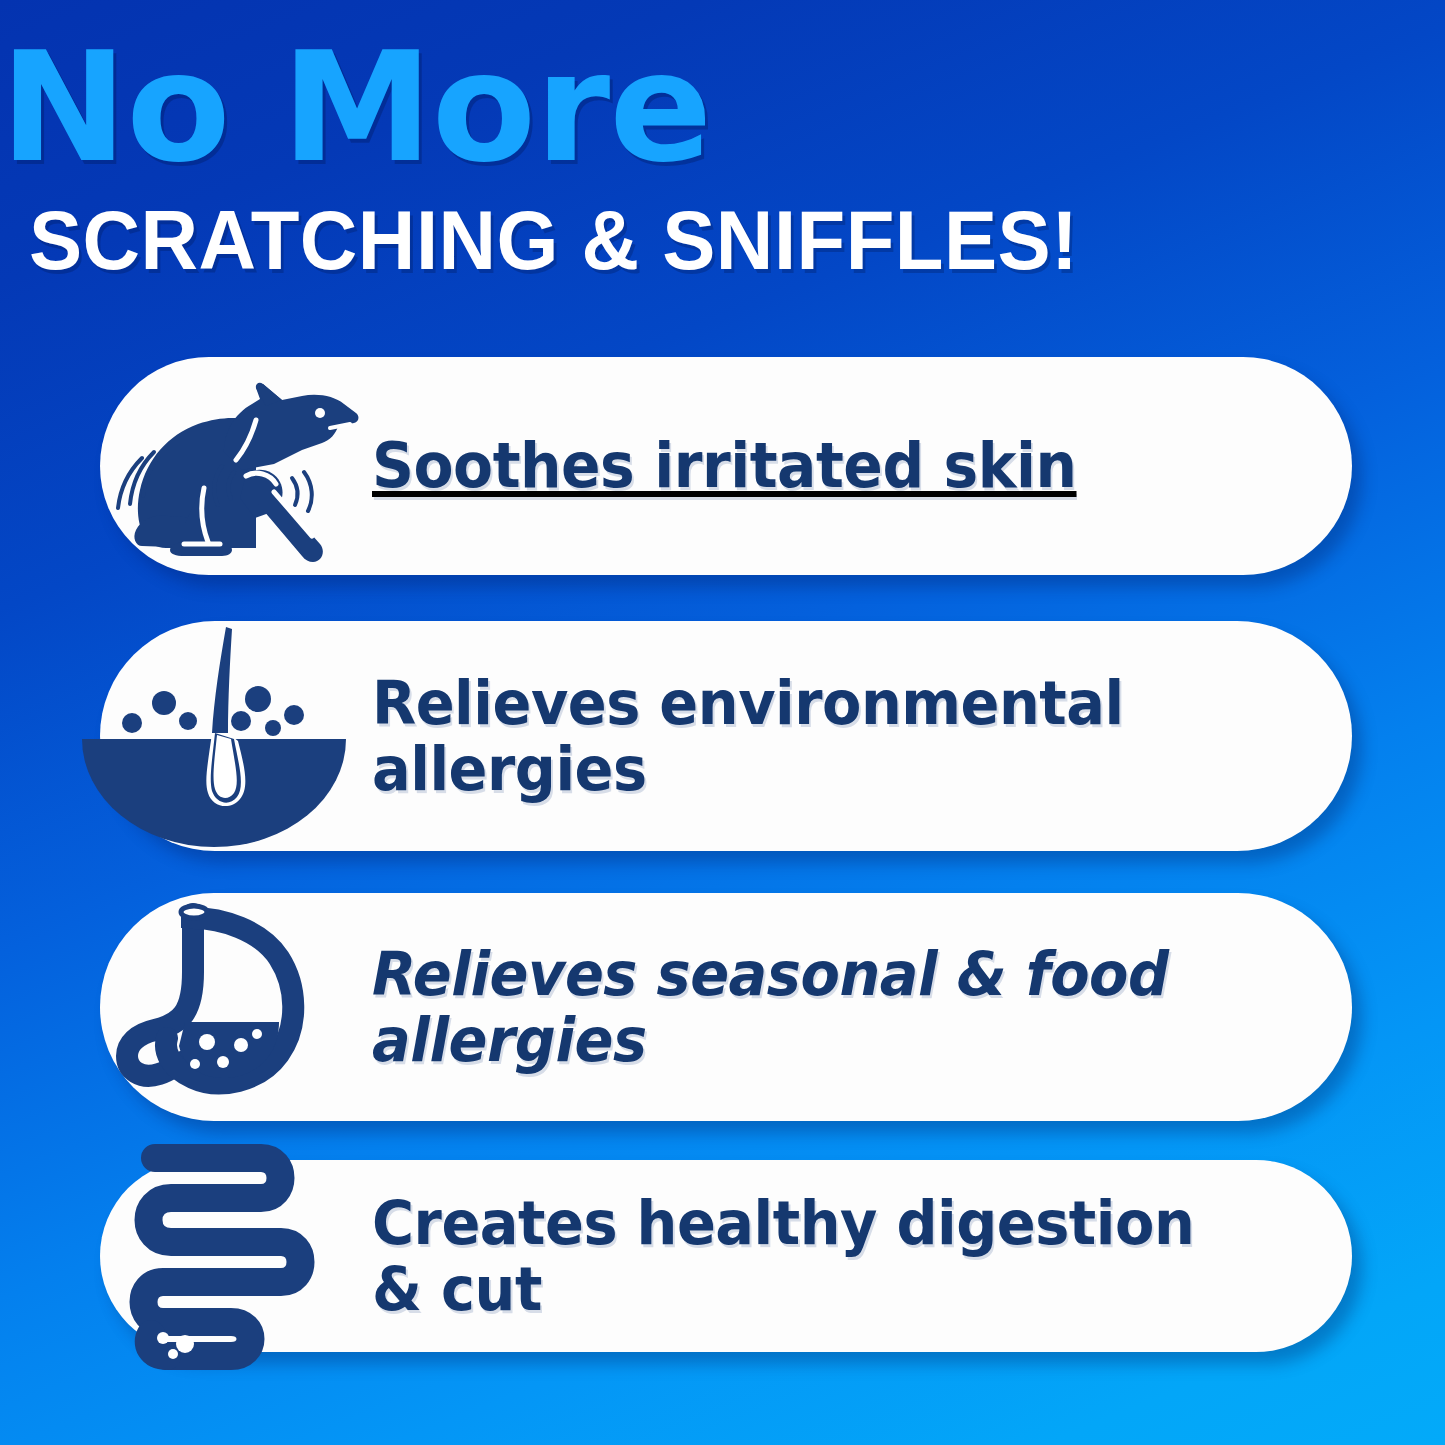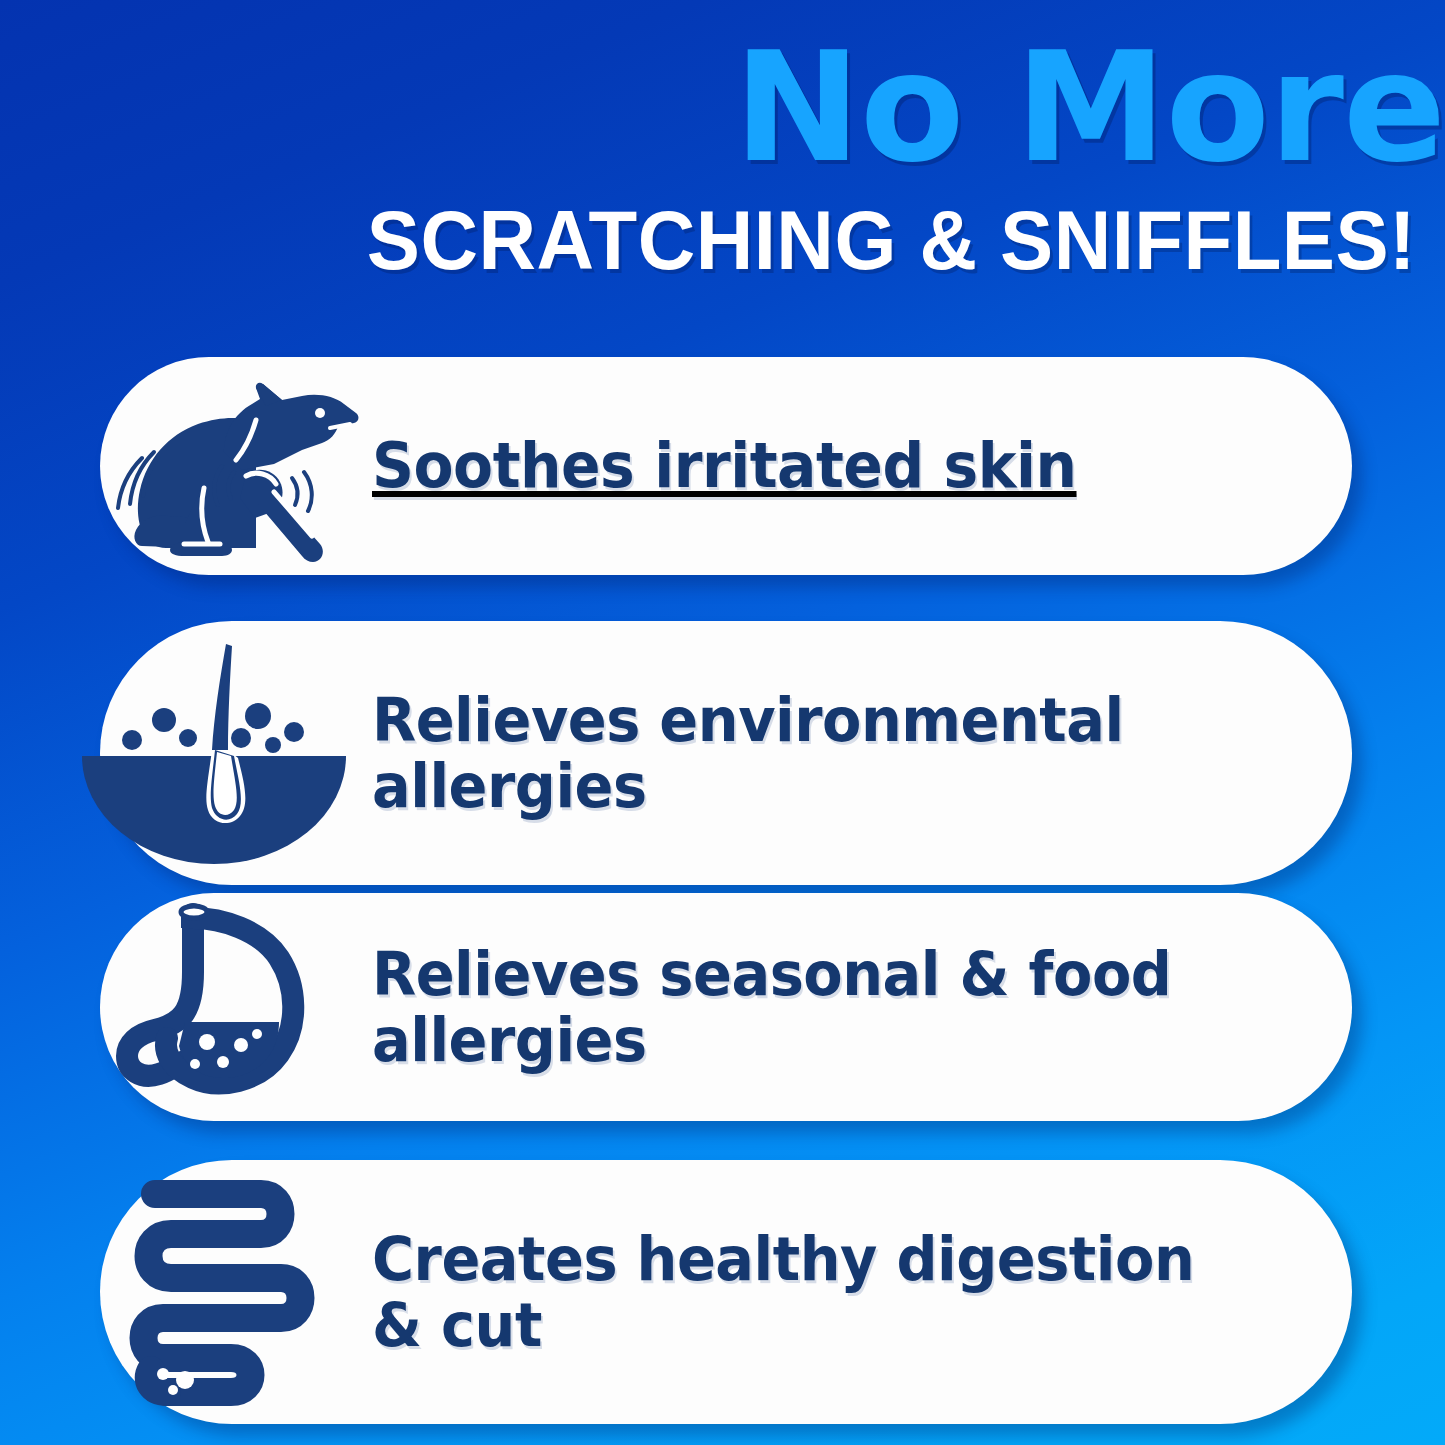--- a/index.html
+++ b/index.html
@@ -20,21 +20,21 @@
         #0480ee 64%,
         #0496f6 79%,
         #03a6f8 92%,
         #03aaf9 100%);
     overflow:hidden;
   }
 
   
   .head-wrap{
     position:absolute;left:0;right:0;top:34px;
-    text-align:right;
+    text-align:left;
   }
   .title-main{
     font-family:"DejaVu Sans", sans-serif;
     font-weight:700;
     font-size:152px;
     line-height:0.98;
     letter-spacing:-1px;
     color:#17a4ff;
     text-shadow:3px 4px 0 rgba(0,20,80,0.30);
     margin:0;
@@ -58,23 +58,23 @@
     position:absolute;
     left:100px;
     width:1252px;
     background:#fdfdfd;
     border-radius:999px;
     box-shadow:10px 12px 16px rgba(0,24,90,0.30);
     display:flex;
     align-items:center;
   }
   #card0{top:357px;height:218px;text-decoration:underline;}
-  #card1{top:621px;height:264px;align-items:center;}
-  #card2{top:893px;height:228px;}
-  #card3{top:1160px;height:264px;}
+  #card1{top:621px;height:230px;align-items:center;}
+  #card2{top:893px;height:228px;font-style:italic;}
+  #card3{top:1160px;height:192px;}
 
   .icon-slot{
     position:relative;
     flex:0 0 272px;
     height:100%;
     display:flex;
     align-items:center;
     justify-content:center;
     overflow:visible;
   }

